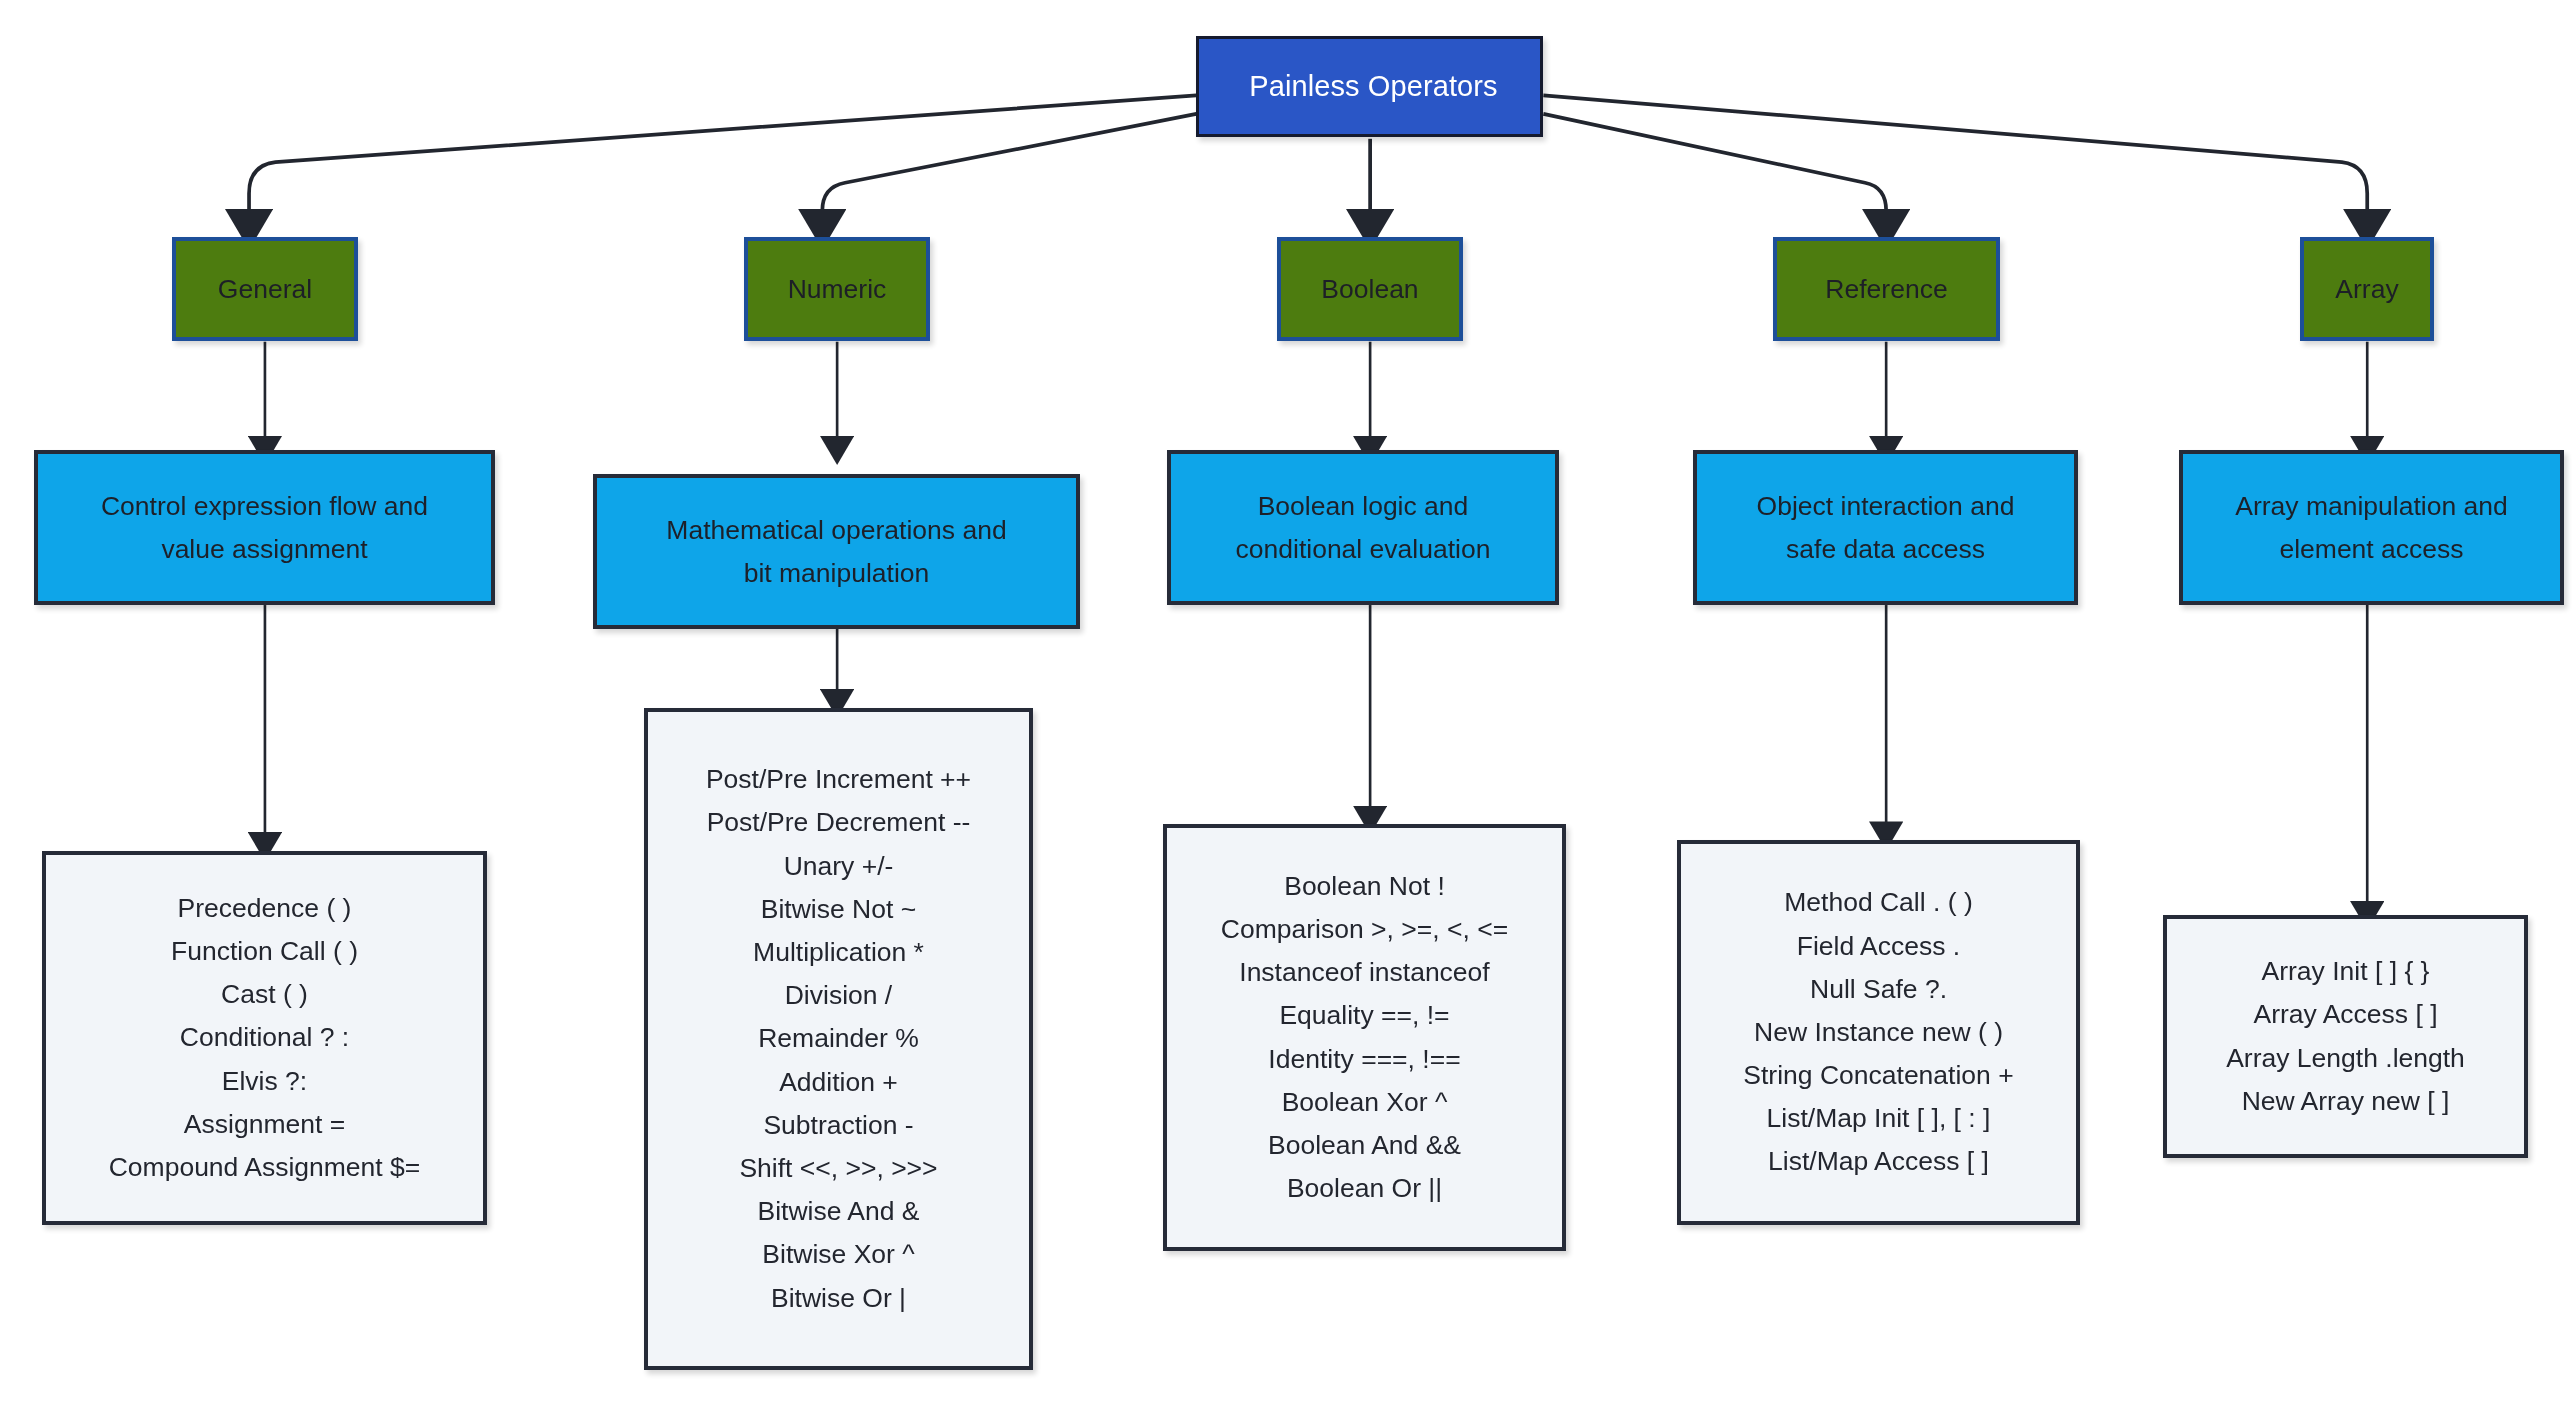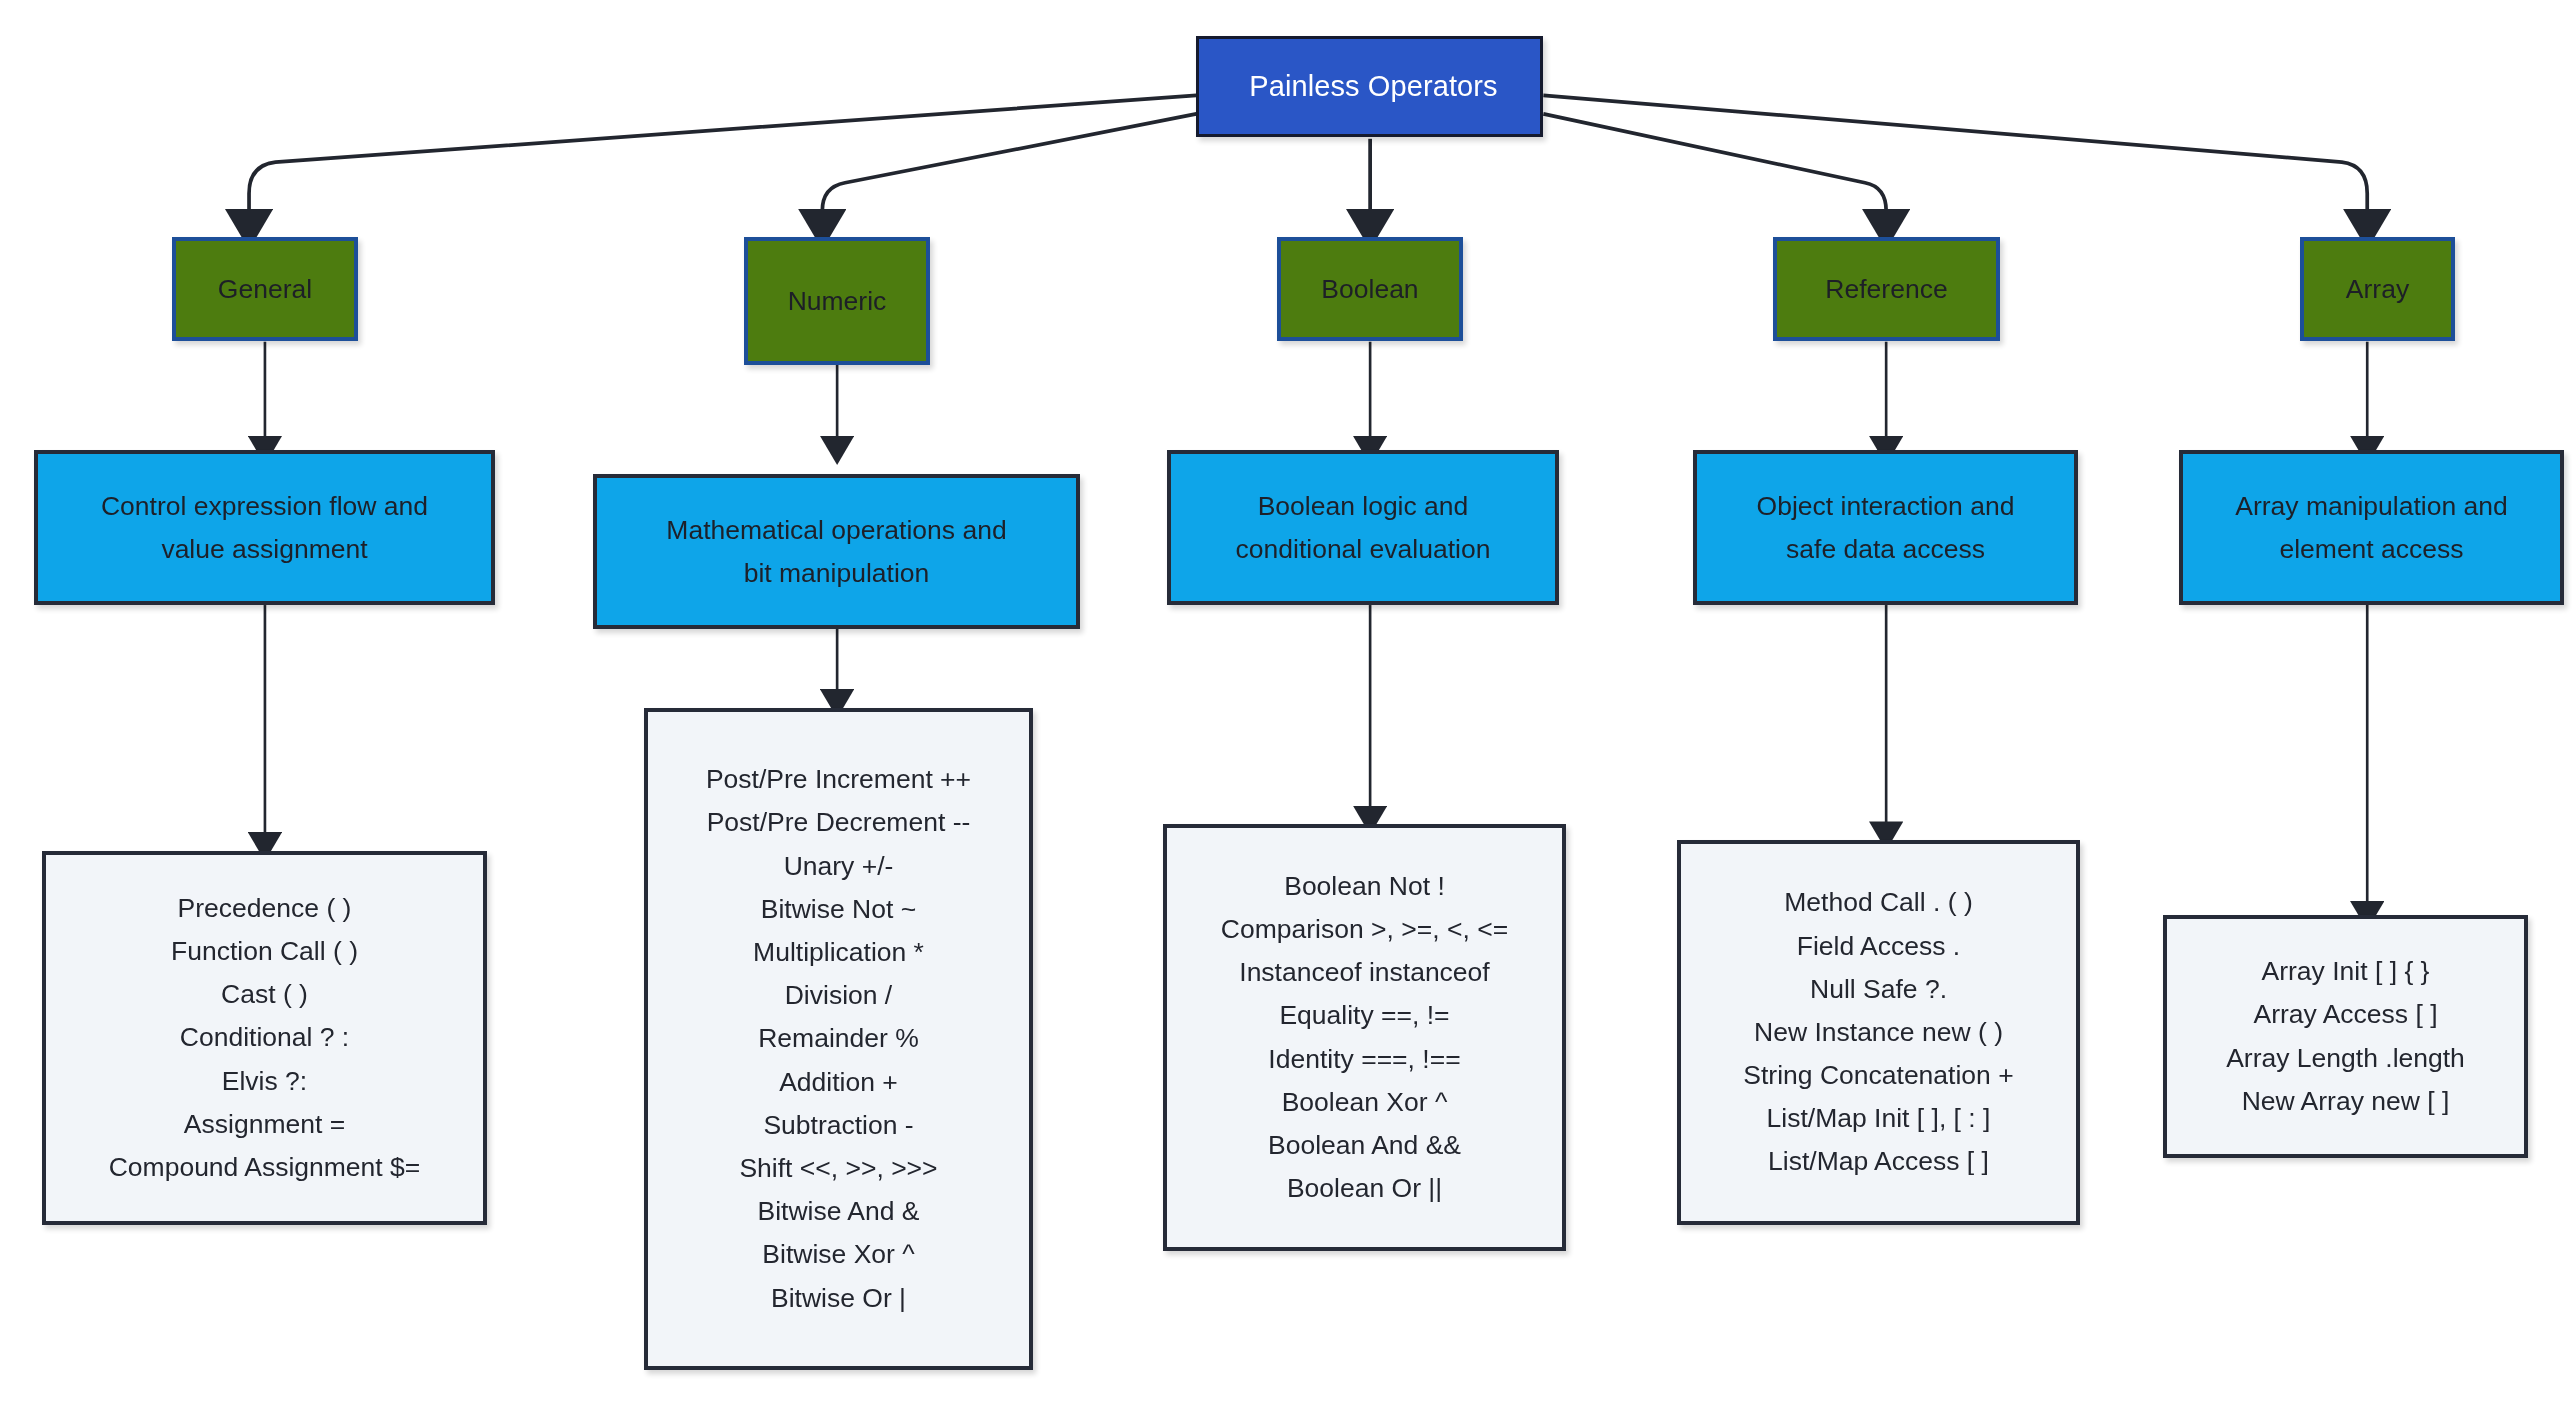--- a/index.html
+++ b/index.html
@@ -103,30 +103,30 @@
     </g>
   </svg>
 
   <div class="node node-root" style="left:1196px; top:36px; width:347px; height:101px;">
     <span>Painless Operators</span>
   </div>
 
   <div class="node node-cat" style="left:172px; top:237px; width:186px; height:104px;">
     <span>General</span>
   </div>
-  <div class="node node-cat" style="left:744px; top:237px; width:186px; height:128px;">
+  <div class="node node-cat" style="left:744px; top:237px; width:186px; height:104px;">
     <span>Numeric</span>
   </div>
   <div class="node node-cat" style="left:1277px; top:237px; width:186px; height:104px;">
     <span>Boolean</span>
   </div>
   <div class="node node-cat" style="left:1773px; top:237px; width:227px; height:104px;">
     <span>Reference</span>
   </div>
-  <div class="node node-cat" style="left:2300px; top:237px; width:155px; height:104px;">
+  <div class="node node-cat" style="left:2300px; top:237px; width:134px; height:104px;">
     <span>Array</span>
   </div>
 
   <div class="node node-desc" style="left:34px; top:450px; width:461px; height:155px;">
     <span class="row">Control expression flow and</span>
     <span class="row">value assignment</span>
   </div>
   <div class="node node-desc" style="left:593px; top:474px; width:487px; height:155px;">
     <span class="row">Mathematical operations and</span>
     <span class="row">bit manipulation</span>

